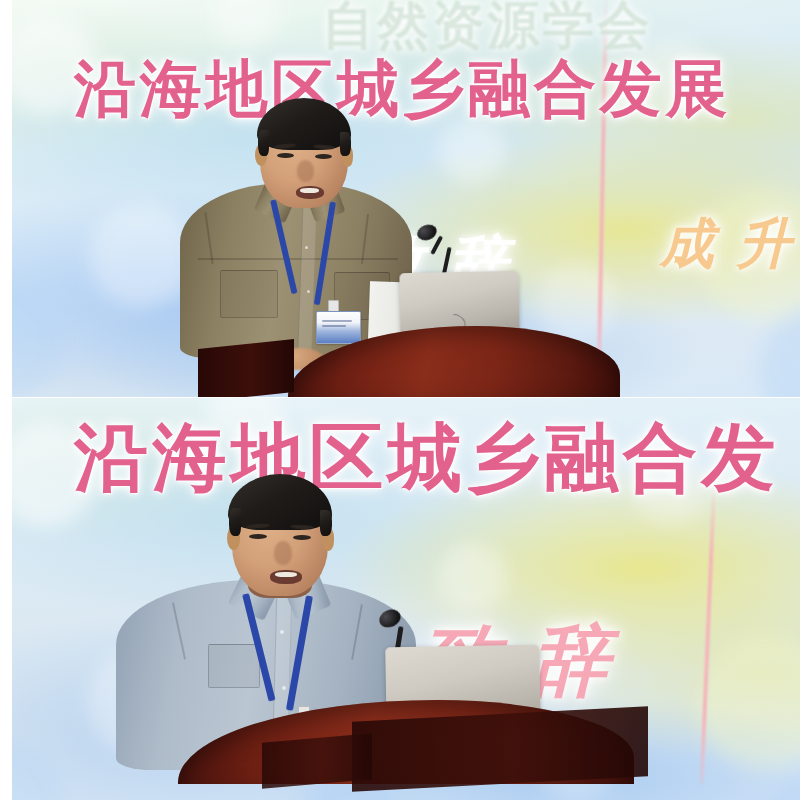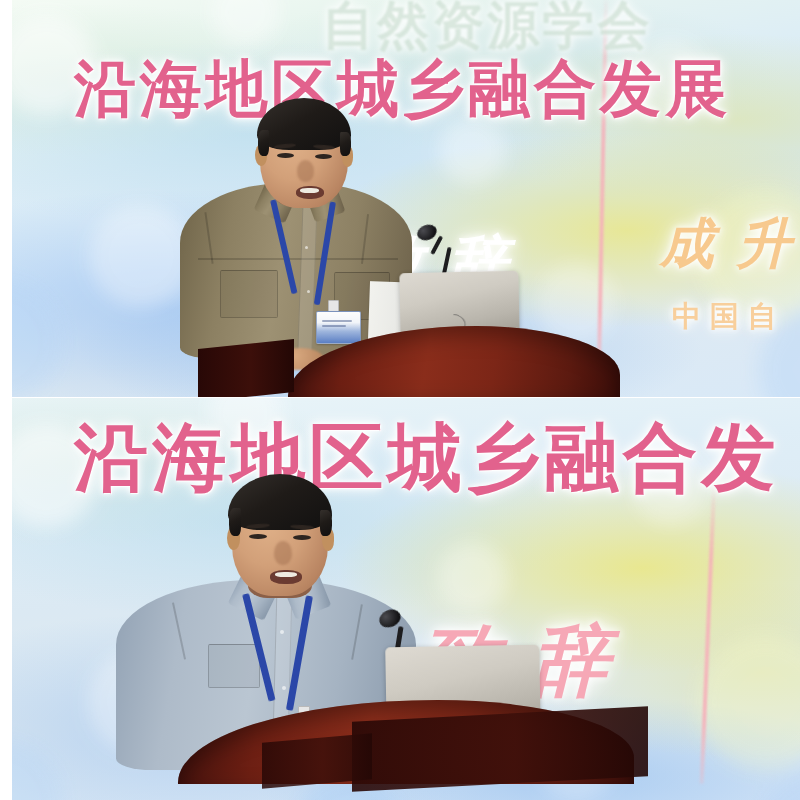--- a/index.html
+++ b/index.html
@@ -281,21 +281,20 @@
 
     <div class="v-rule" style="left:592px; top:0px; height:397px; transform:rotate(1.1deg);"></div>
 
     <div class="headline faint soft2" style="left:310px; top:-18px; font-size:52px;">自然资源学会</div>
 
     <div class="headline" style="left:62px; top:38px; font-size:62px;">沿海地区城乡融合发展</div>
 
     <div class="callig white" style="left:350px; top:224px; font-size:60px;">致辞</div>
 
     <div class="callig orange" style="left:648px; top:208px; font-size:54px;">成升</div>
-    <div class="subline" style="left:660px; top:297px; font-size:29px;">中国自</div>
 
     <div class="person" style="left:0; top:0; width:788px; height:397px;">
 
       <div class="torso khaki soft" style="left:168px; top:183px; width:232px; height:175px;"></div>
 
       <div class="shoulder-seam soft" style="left:196px; top:212px; width:2px; height:52px; transform:rotate(-8deg);"></div>
       <div class="shoulder-seam soft" style="left:352px; top:214px; width:2px; height:50px; transform:rotate(7deg);"></div>
 
       <div class="shoulder-seam soft" style="left:186px; top:258px; width:200px; height:2px;"></div>
 

